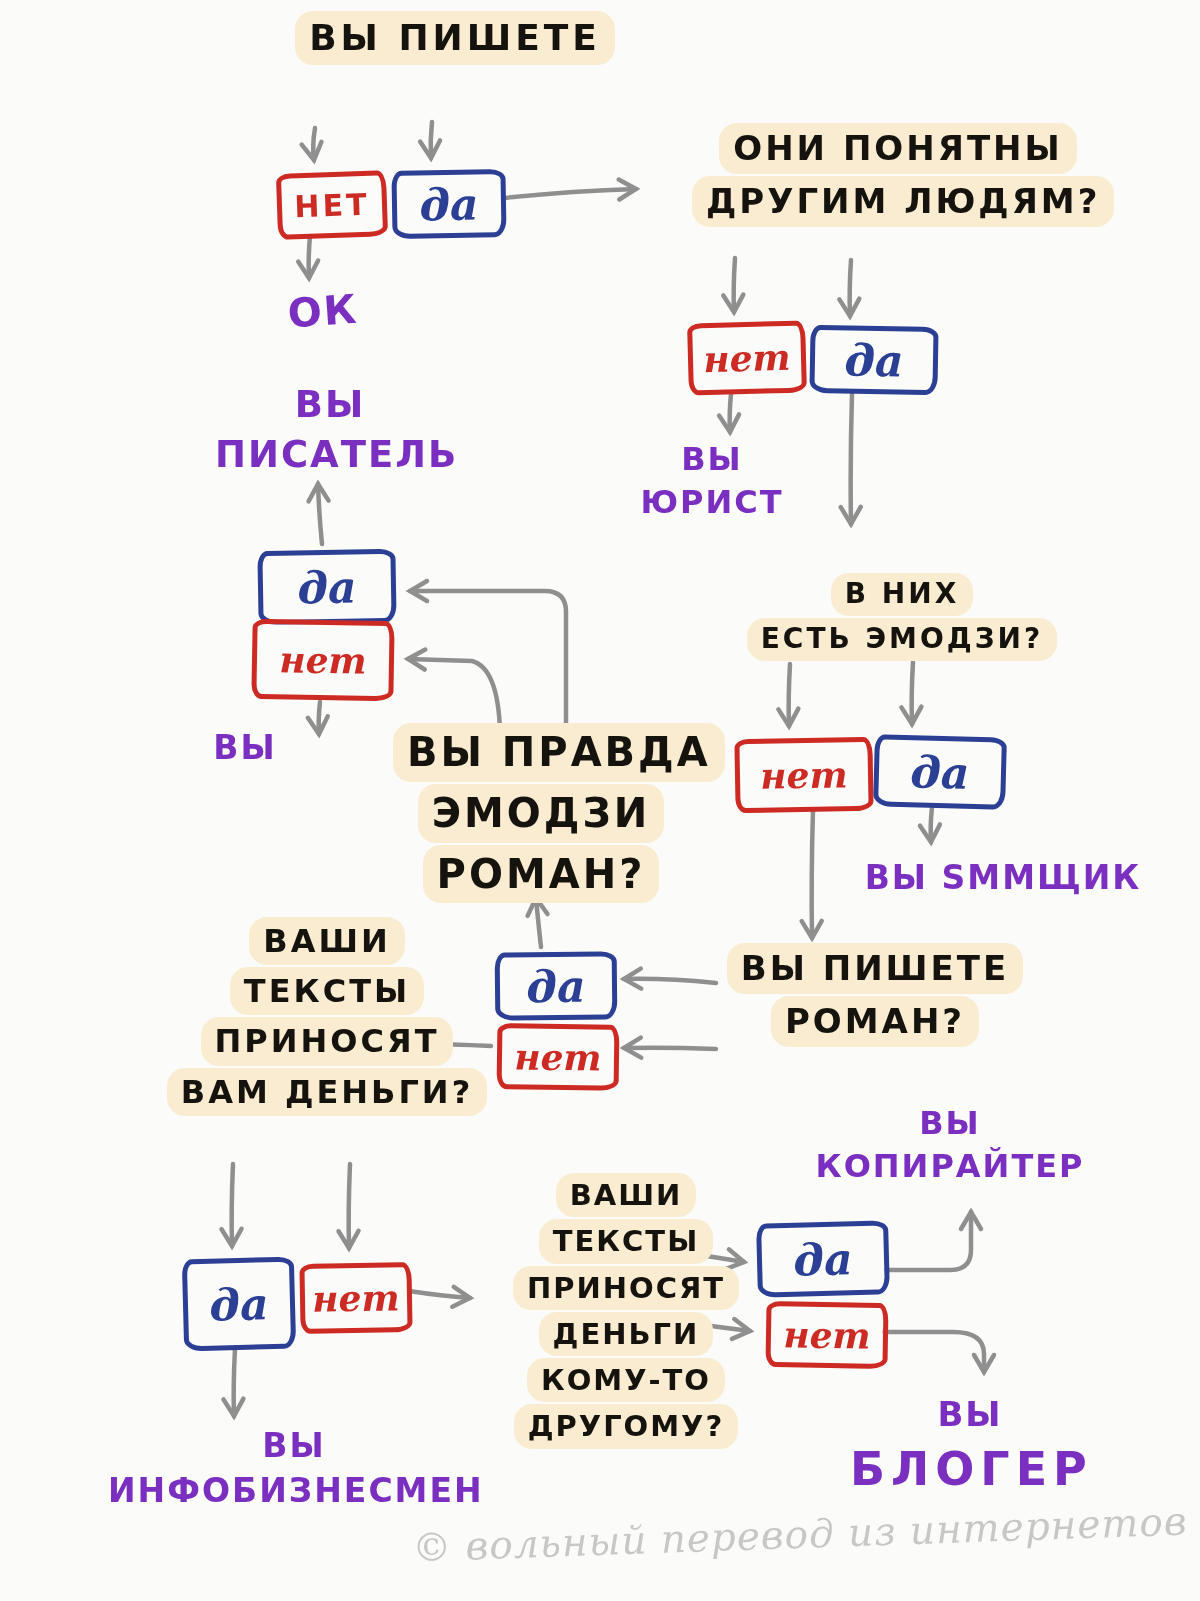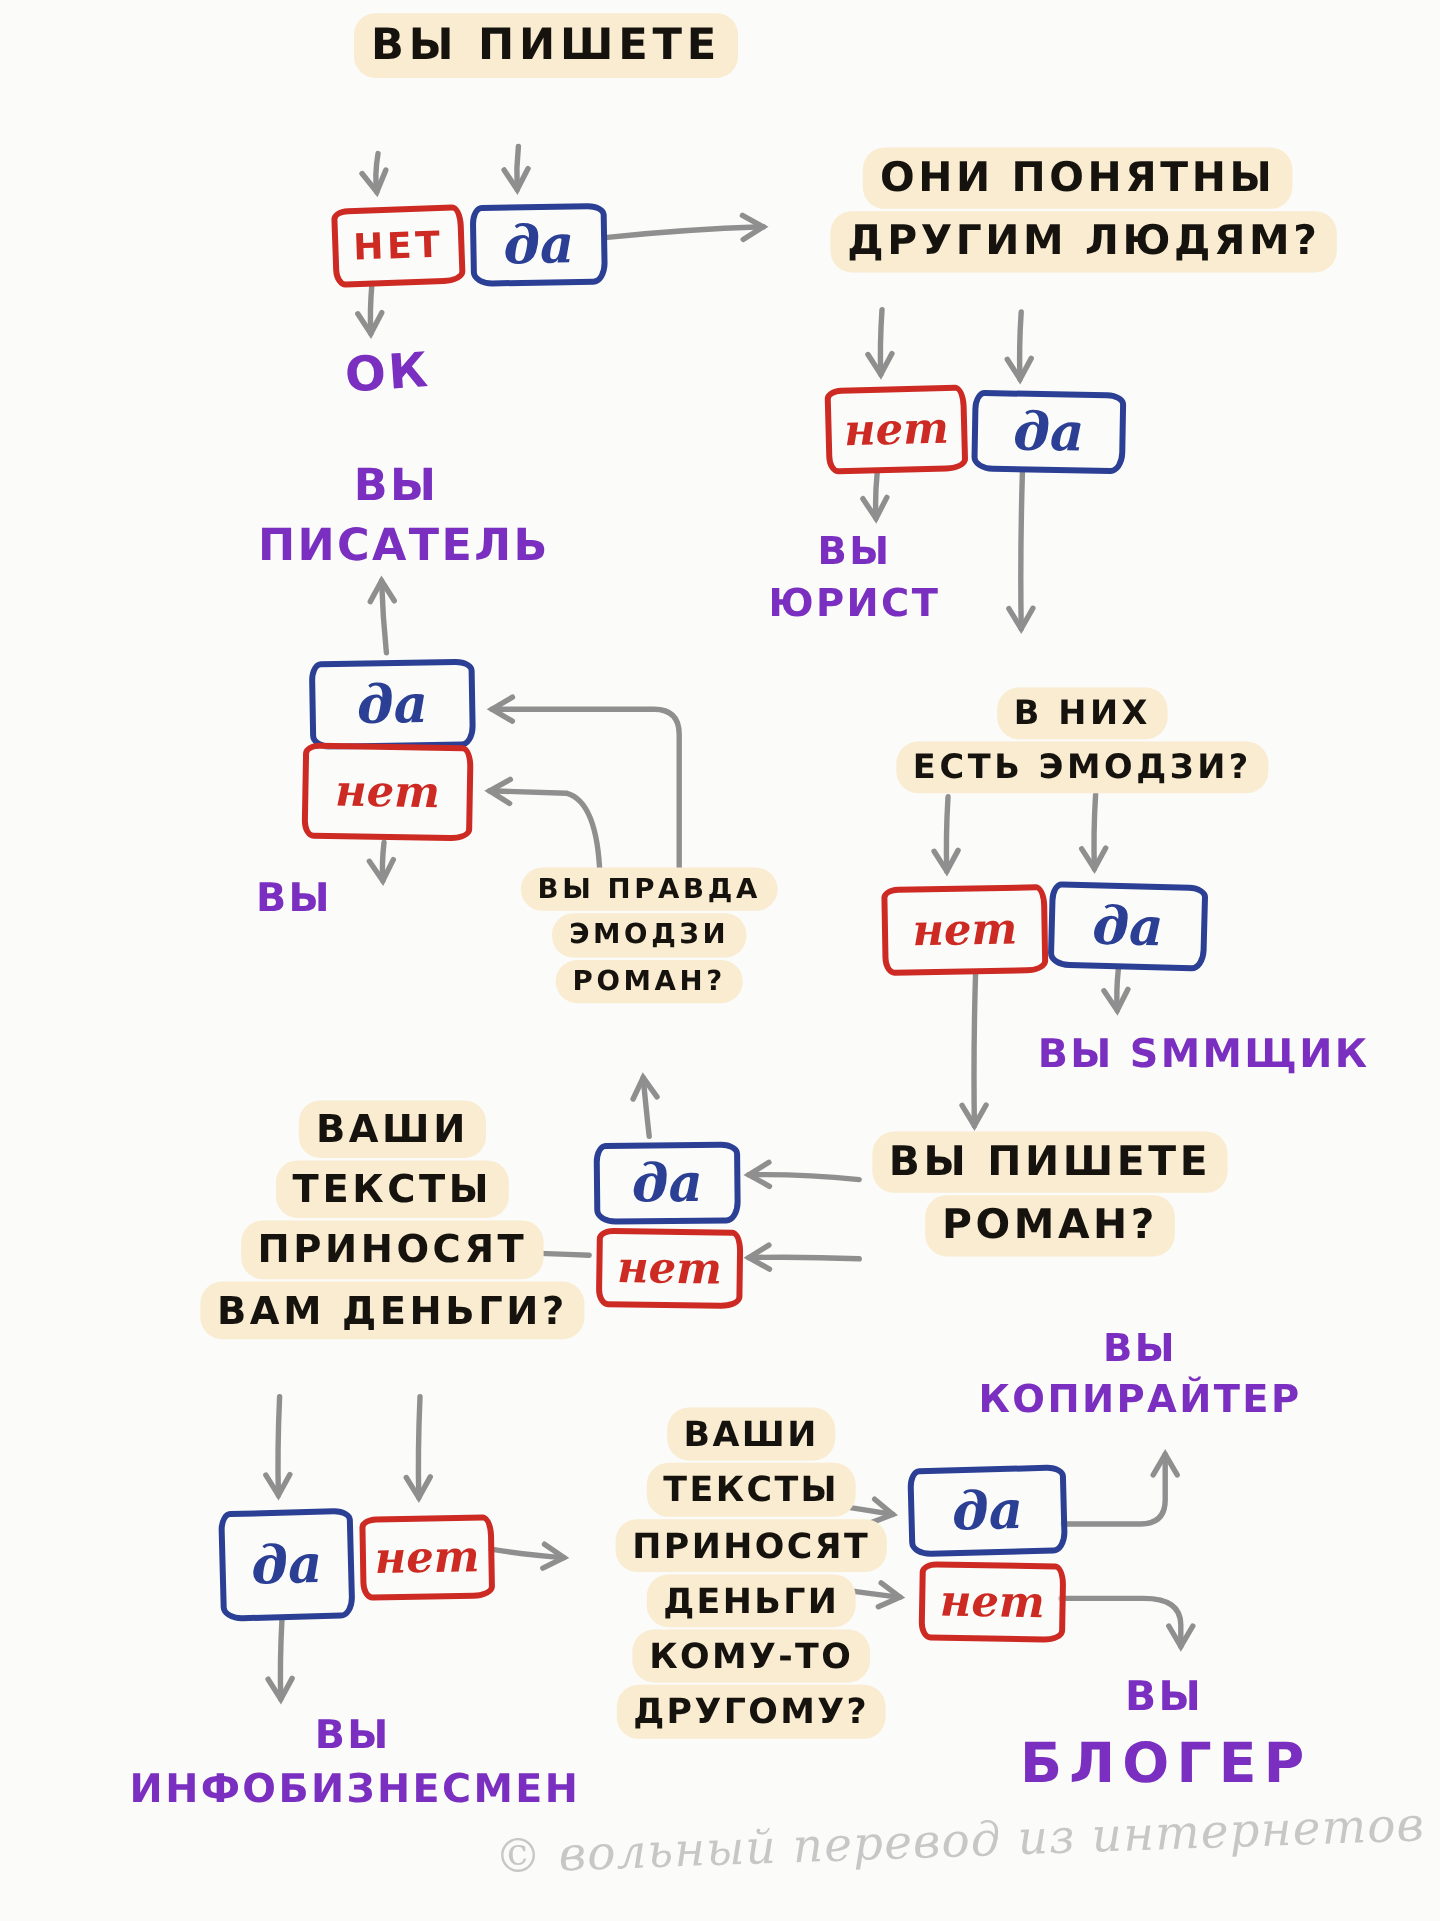--- a/index.html
+++ b/index.html
@@ -81,21 +81,21 @@
   <div class="q" style="left:692px;top:122px;width:412px;font-size:34px;letter-spacing:3px;text-decoration:underline;">
     <span class="line">ОНИ ПОНЯТНЫ</span><br>
     <span class="line">ДРУГИМ ЛЮДЯМ?</span>
   </div>
 
   <div class="q" style="left:722px;top:572px;width:360px;font-size:28px;letter-spacing:3px;">
     <span class="line">В НИХ</span><br>
     <span class="line">ЕСТЬ ЭМОДЗИ?</span>
   </div>
 
-  <div class="q" style="left:393px;top:722px;width:296px;font-size:23px;letter-spacing:3px;">
+  <div class="q" style="left:393px;top:722px;width:296px;font-size:40px;letter-spacing:3px;">
     <span class="line">ВЫ ПРАВДА</span><br>
     <span class="line">ЭМОДЗИ</span><br>
     <span class="line">РОМАН?</span>
   </div>
 
   <div class="q" style="left:705px;top:942px;width:340px;font-size:34px;letter-spacing:3px;">
     <span class="line">ВЫ ПИШЕТЕ</span><br>
     <span class="line">РОМАН?</span>
   </div>
 

